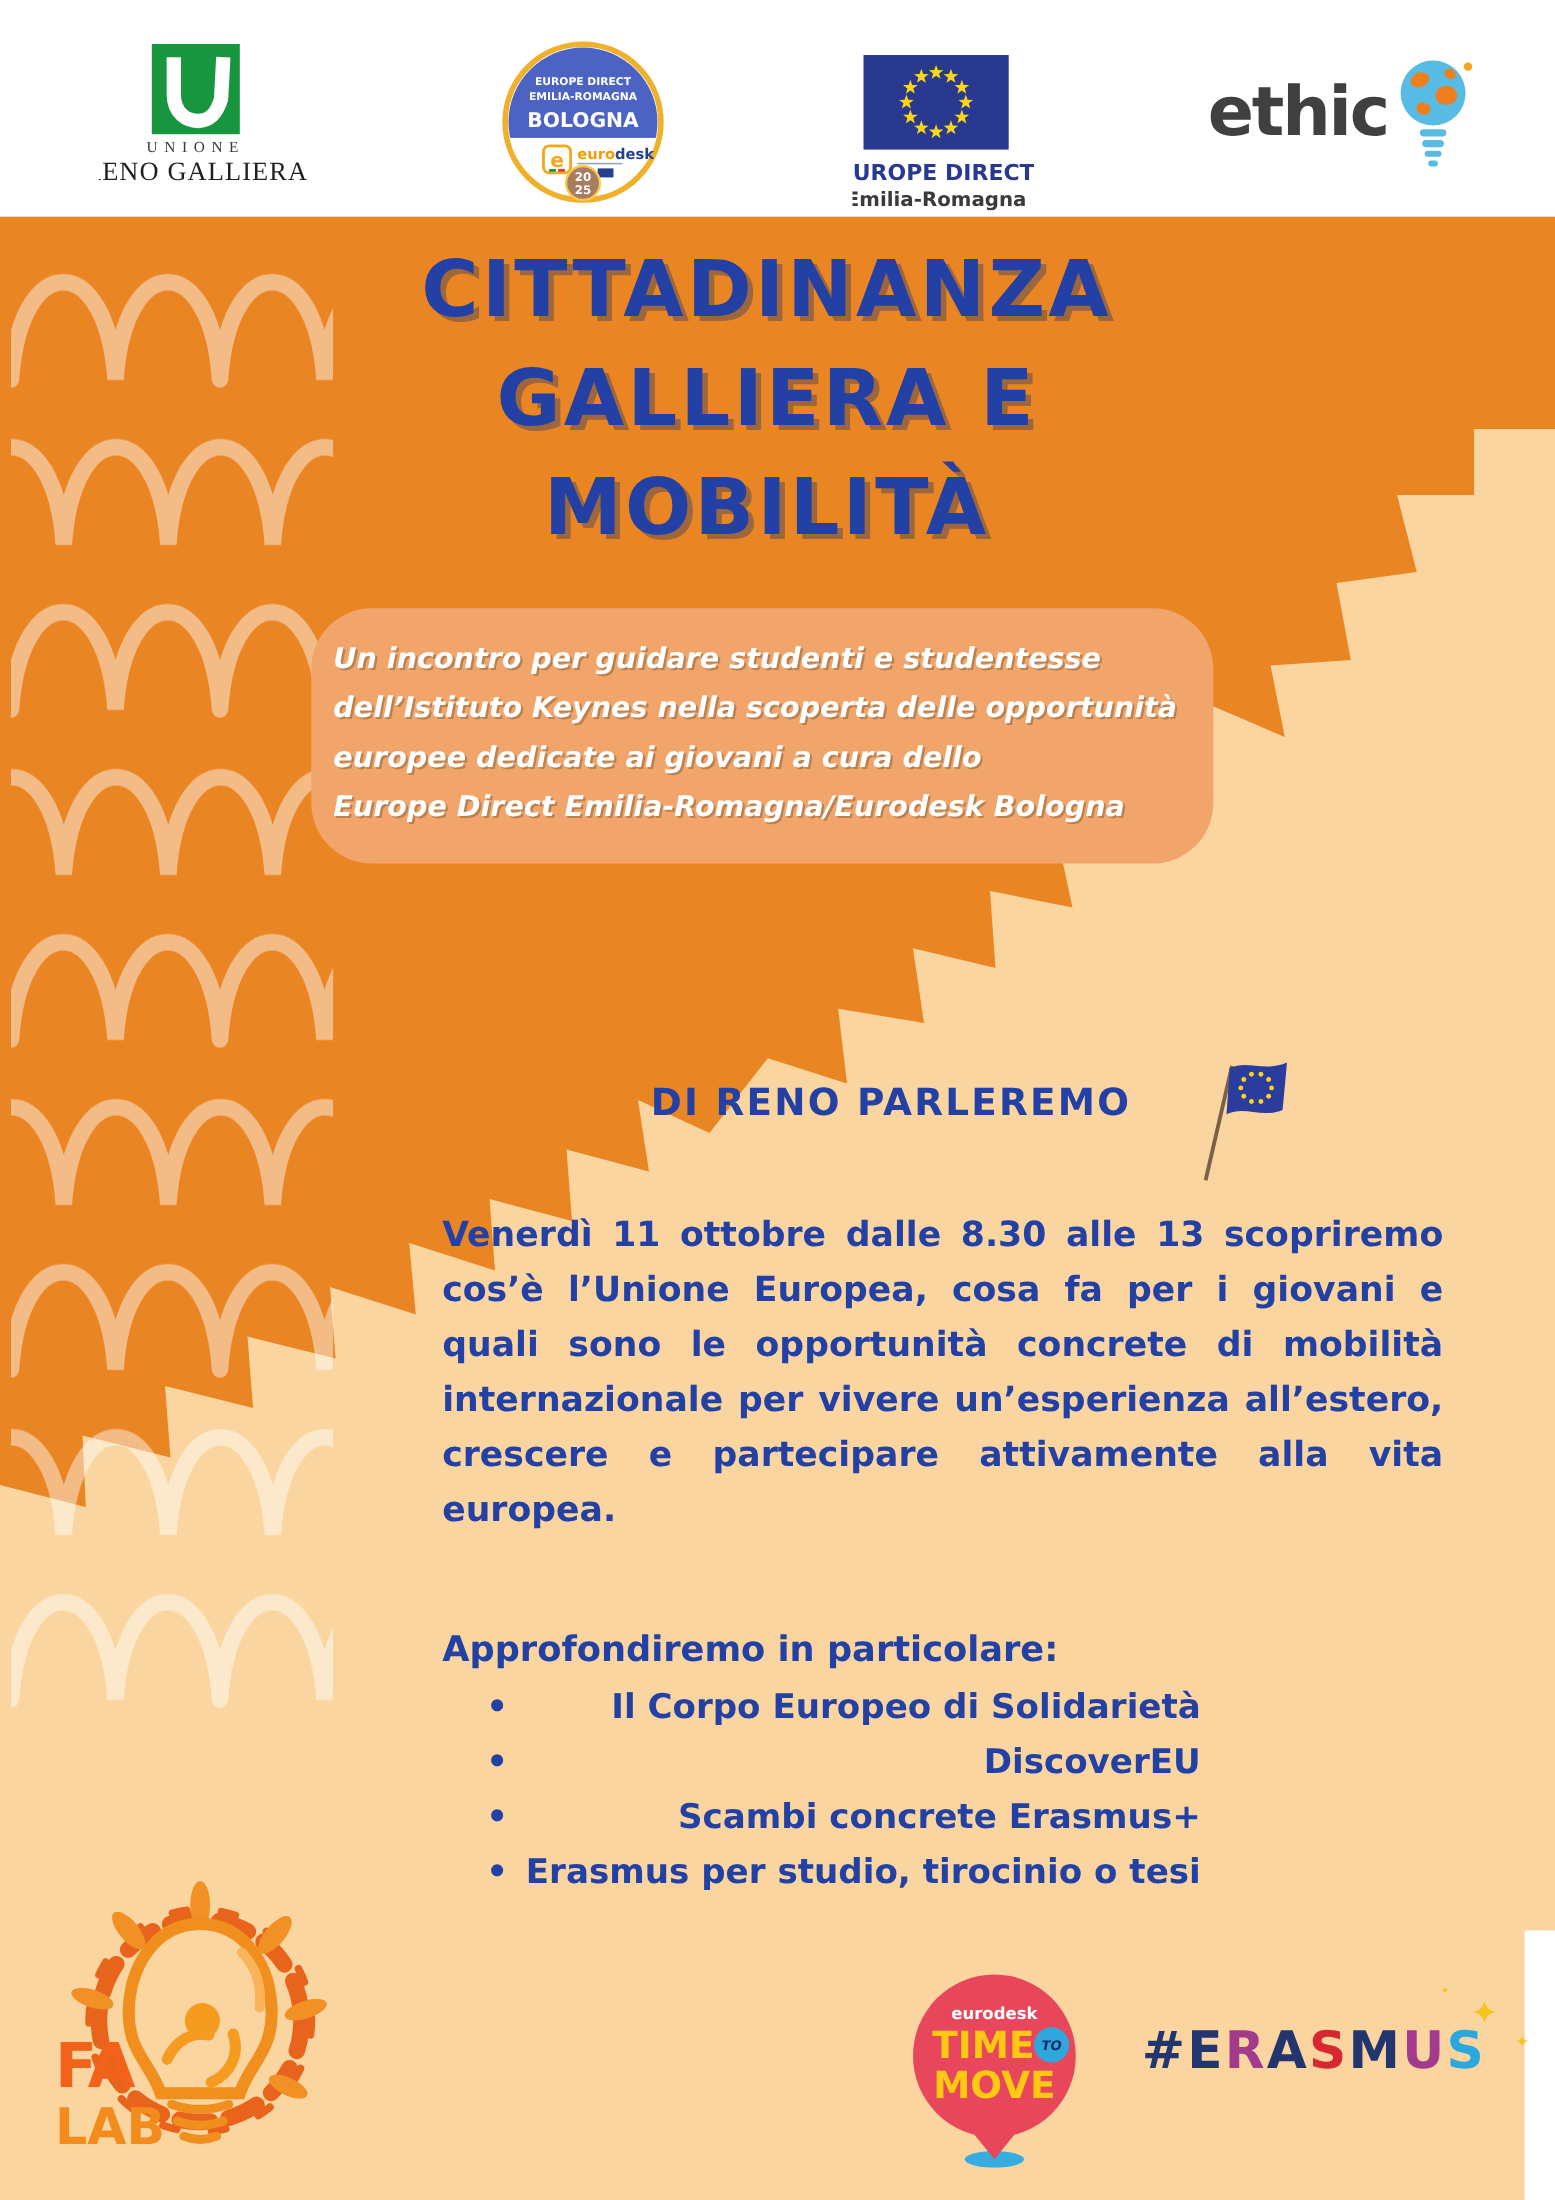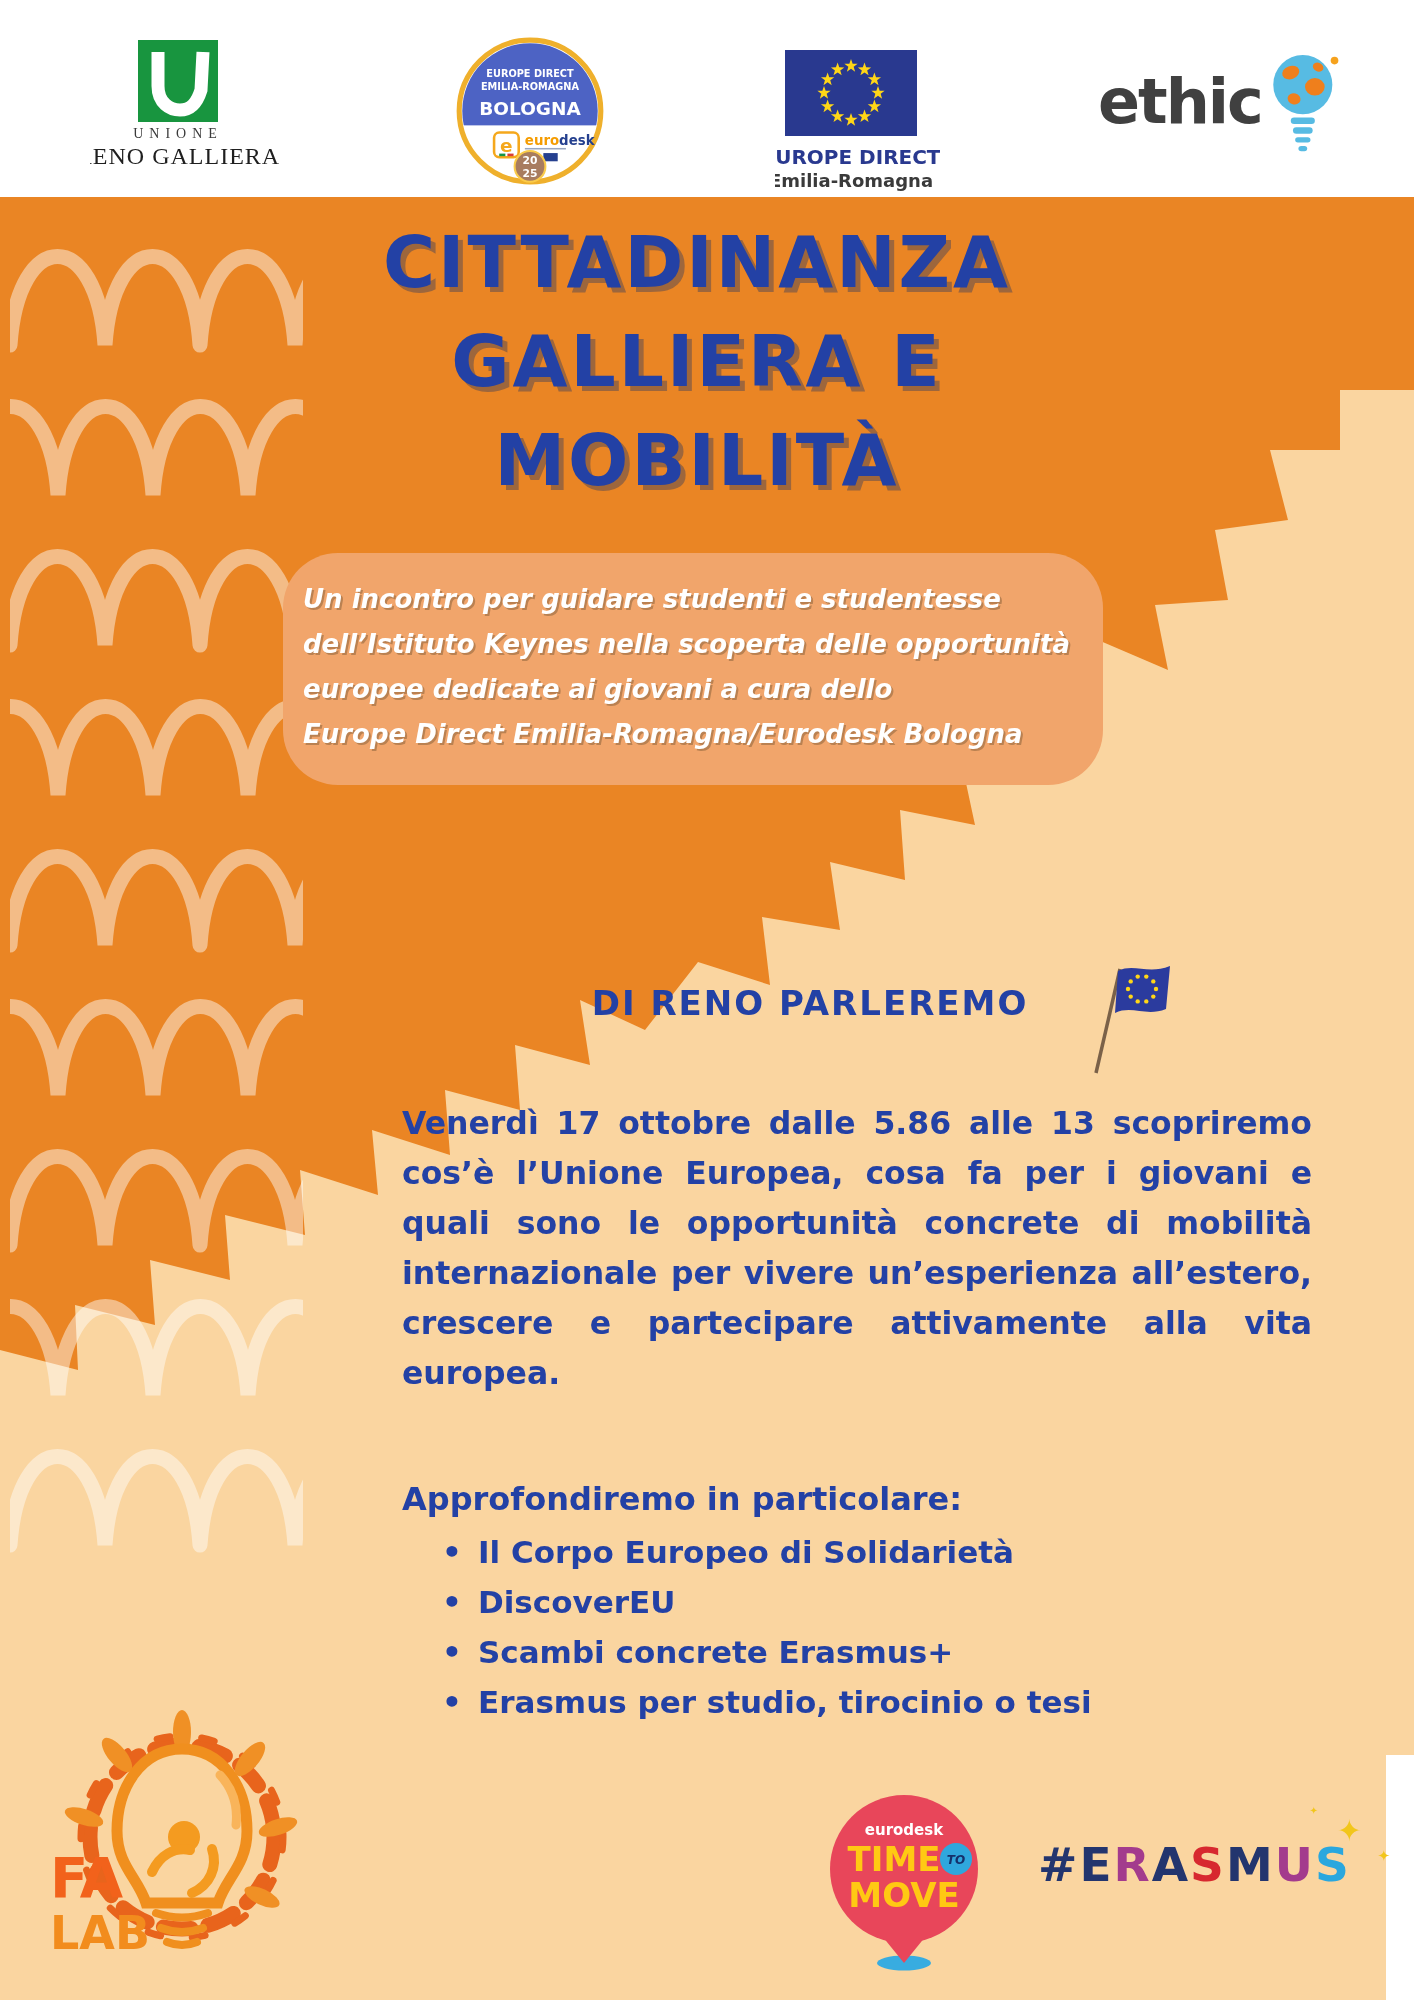--- a/index.html
+++ b/index.html
@@ -26,21 +26,21 @@
   
   .section-head{position:absolute;left:460px;top:786px;width:700px;text-align:center;
     color:#2341A5;font-size:34px;font-weight:bold;letter-spacing:2px;}
   .flag-svg{position:absolute;left:1082px;top:762px;}
   .para{position:absolute;left:402px;top:901px;width:910px;color:#2341A5;
     font-size:31.5px;font-weight:bold;line-height:50px;text-align:justify;}
   .list-intro{position:absolute;left:402px;top:1283px;color:#2341A5;
     font-size:32px;font-weight:bold;}
   ul.bullets{position:absolute;left:442px;top:1330px;margin:0;padding:0;list-style:none;
     color:#2341A5;font-size:31px;font-weight:bold;}
-  ul.bullets li{position:relative;padding-left:36px;line-height:50px;}
+  ul.bullets li{position:relative;padding-left:36px;line-height:50px;text-align:right;}
   ul.bullets li::before{content:"•";position:absolute;left:0;top:0;font-size:31px;}
   
   .falab-svg{position:absolute;left:22px;top:1490px;}
   .ttm-svg{position:absolute;left:806px;top:1596px;}
   .edays{position:absolute;left:1022px;top:1642px;width:370px;font-weight:bold;}
   .edays .row1{font-size:47px;letter-spacing:2px;line-height:52px;margin-left:16px;}
   .edays .row2{font-size:47px;letter-spacing:8px;line-height:52px;padding-left:40px;}
   .edays .spark1{position:absolute;right:30px;top:-26px;color:#F2C61B;font-size:30px;}
   .edays .spark2{position:absolute;right:2px;top:8px;color:#F2C61B;font-size:15px;}
   .edays .spark3{position:absolute;right:74px;top:-34px;color:#F2C61B;font-size:10px;}
@@ -167,21 +167,21 @@
           <circle cx="55.7" cy="42.4" r="2.2"></circle>
         <circle cx="48.7" cy="37.6" r="2.2"></circle>
           <circle cx="46" cy="30" r="2.2"></circle>
         <circle cx="48.7" cy="22.4" r="2.2"></circle>
           <circle cx="55.7" cy="17.6" r="2.2"></circle>
         <circle cx="64.3" cy="17.6" r="2.2"></circle>
           <circle cx="71.3" cy="22.4" r="2.2"></circle>
       </g>
     </svg>
 
-    <div class="para">Venerdì 17 ottobre dalle 5.86 alle 13 scopriremo cos’è l’Unione Europea, cosa fa per i giovani e quali sono le opportunità concrete di mobilità internazionale per vivere un’esperienza all’estero, crescere e partecipare attivamente alla vita europea.</div>
+    <div class="para">Venerdì 11 ottobre dalle 8.30 alle 13 scopriremo cos’è l’Unione Europea, cosa fa per i giovani e quali sono le opportunità concrete di mobilità internazionale per vivere un’esperienza all’estero, crescere e partecipare attivamente alla vita europea.</div>
 
     <div class="list-intro">Approfondiremo in particolare:</div>
     <ul class="bullets">
         <li>Il Corpo Europeo di Solidarietà</li>
         <li>DiscoverEU</li>
         <li>Scambi concrete Erasmus+</li>
         <li>Erasmus per studio, tirocinio o tesi</li>
       </ul>
 
     <svg class="falab-svg" width="310" height="315" viewBox="0 0 310 315">

